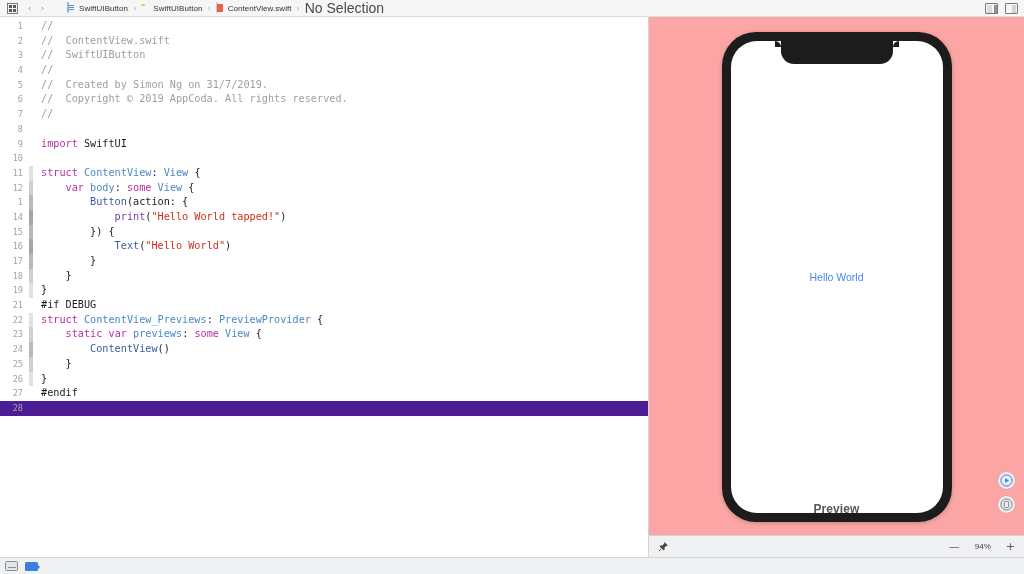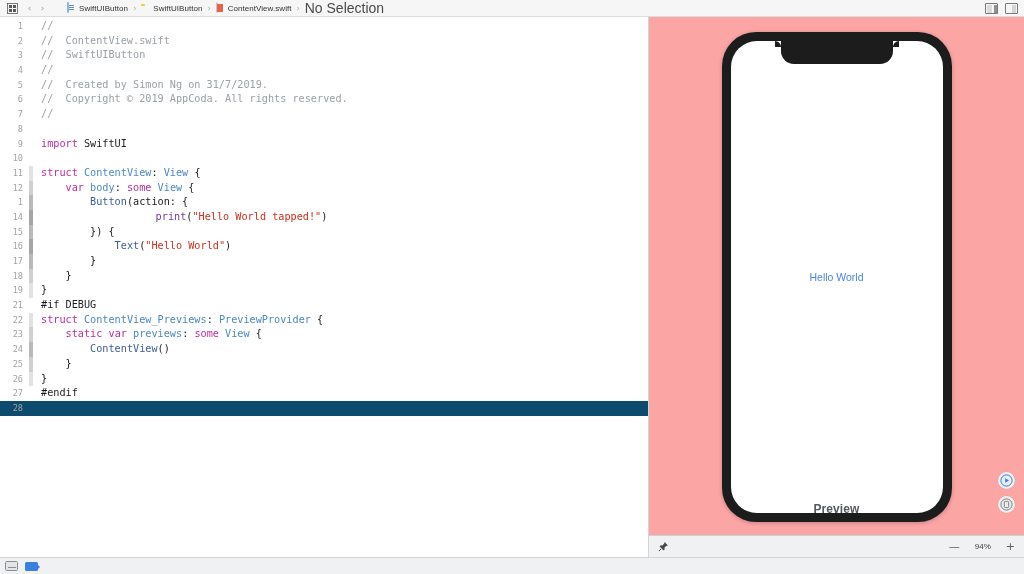--- a/index.html
+++ b/index.html
@@ -112,21 +112,21 @@
     background: #ffffff;
     position: relative; overflow: hidden;
     font-family: "DejaVu Sans Mono", monospace;
   }
   .code-lines { padding-top: 2px; }
   .line {
     display: flex; align-items: stretch;
     height: 14.7px; line-height: 14.7px;
     font-size: 10.2px; white-space: pre;
   }
-  .line.current { background: #0c4a6e; }
+  .line.current { background: #4c1d95; }
   .gutter {
     width: 28px; min-width: 28px;
     text-align: right; padding-right: 5px;
     color: #a3a3a3; font-size: 8.6px;
     font-family: "DejaVu Sans Mono", monospace;
     user-select: none;
   }
   .scopebar { width: 6px; min-width: 6px; position: relative; }
   .scopebar i {
     position: absolute; left: 1px; top: 0; bottom: 0; width: 4px;
@@ -137,21 +137,21 @@
   .d3 { background: #b9b9b9; }
   .d4 { background: #a6a6a6; }
   .codetext { padding-left: 7px; color: #1c1c1e; }
 
   
   .c-comment { color: #9aa0a6; }
   .c-kw      { color: #ba2da2; }
   .c-type    { color: #4b88c6; }
   .c-str     { color: #d12f1b; }
   .c-fn      { color: #3d5a9e; }
-  .c-call    { color: #6f42a8; margin-left: 41px; }
+  .c-call    { color: #6f42a8; }
   .c-plain   { color: #1c1c1e; }
 
   
   .divider { width: 1px; background: #d2d4d8; }
 
   
   .canvas {
     flex: 1; background: #fca5a5;
     position: relative; display: flex;
     flex-direction: column; align-items: center;

